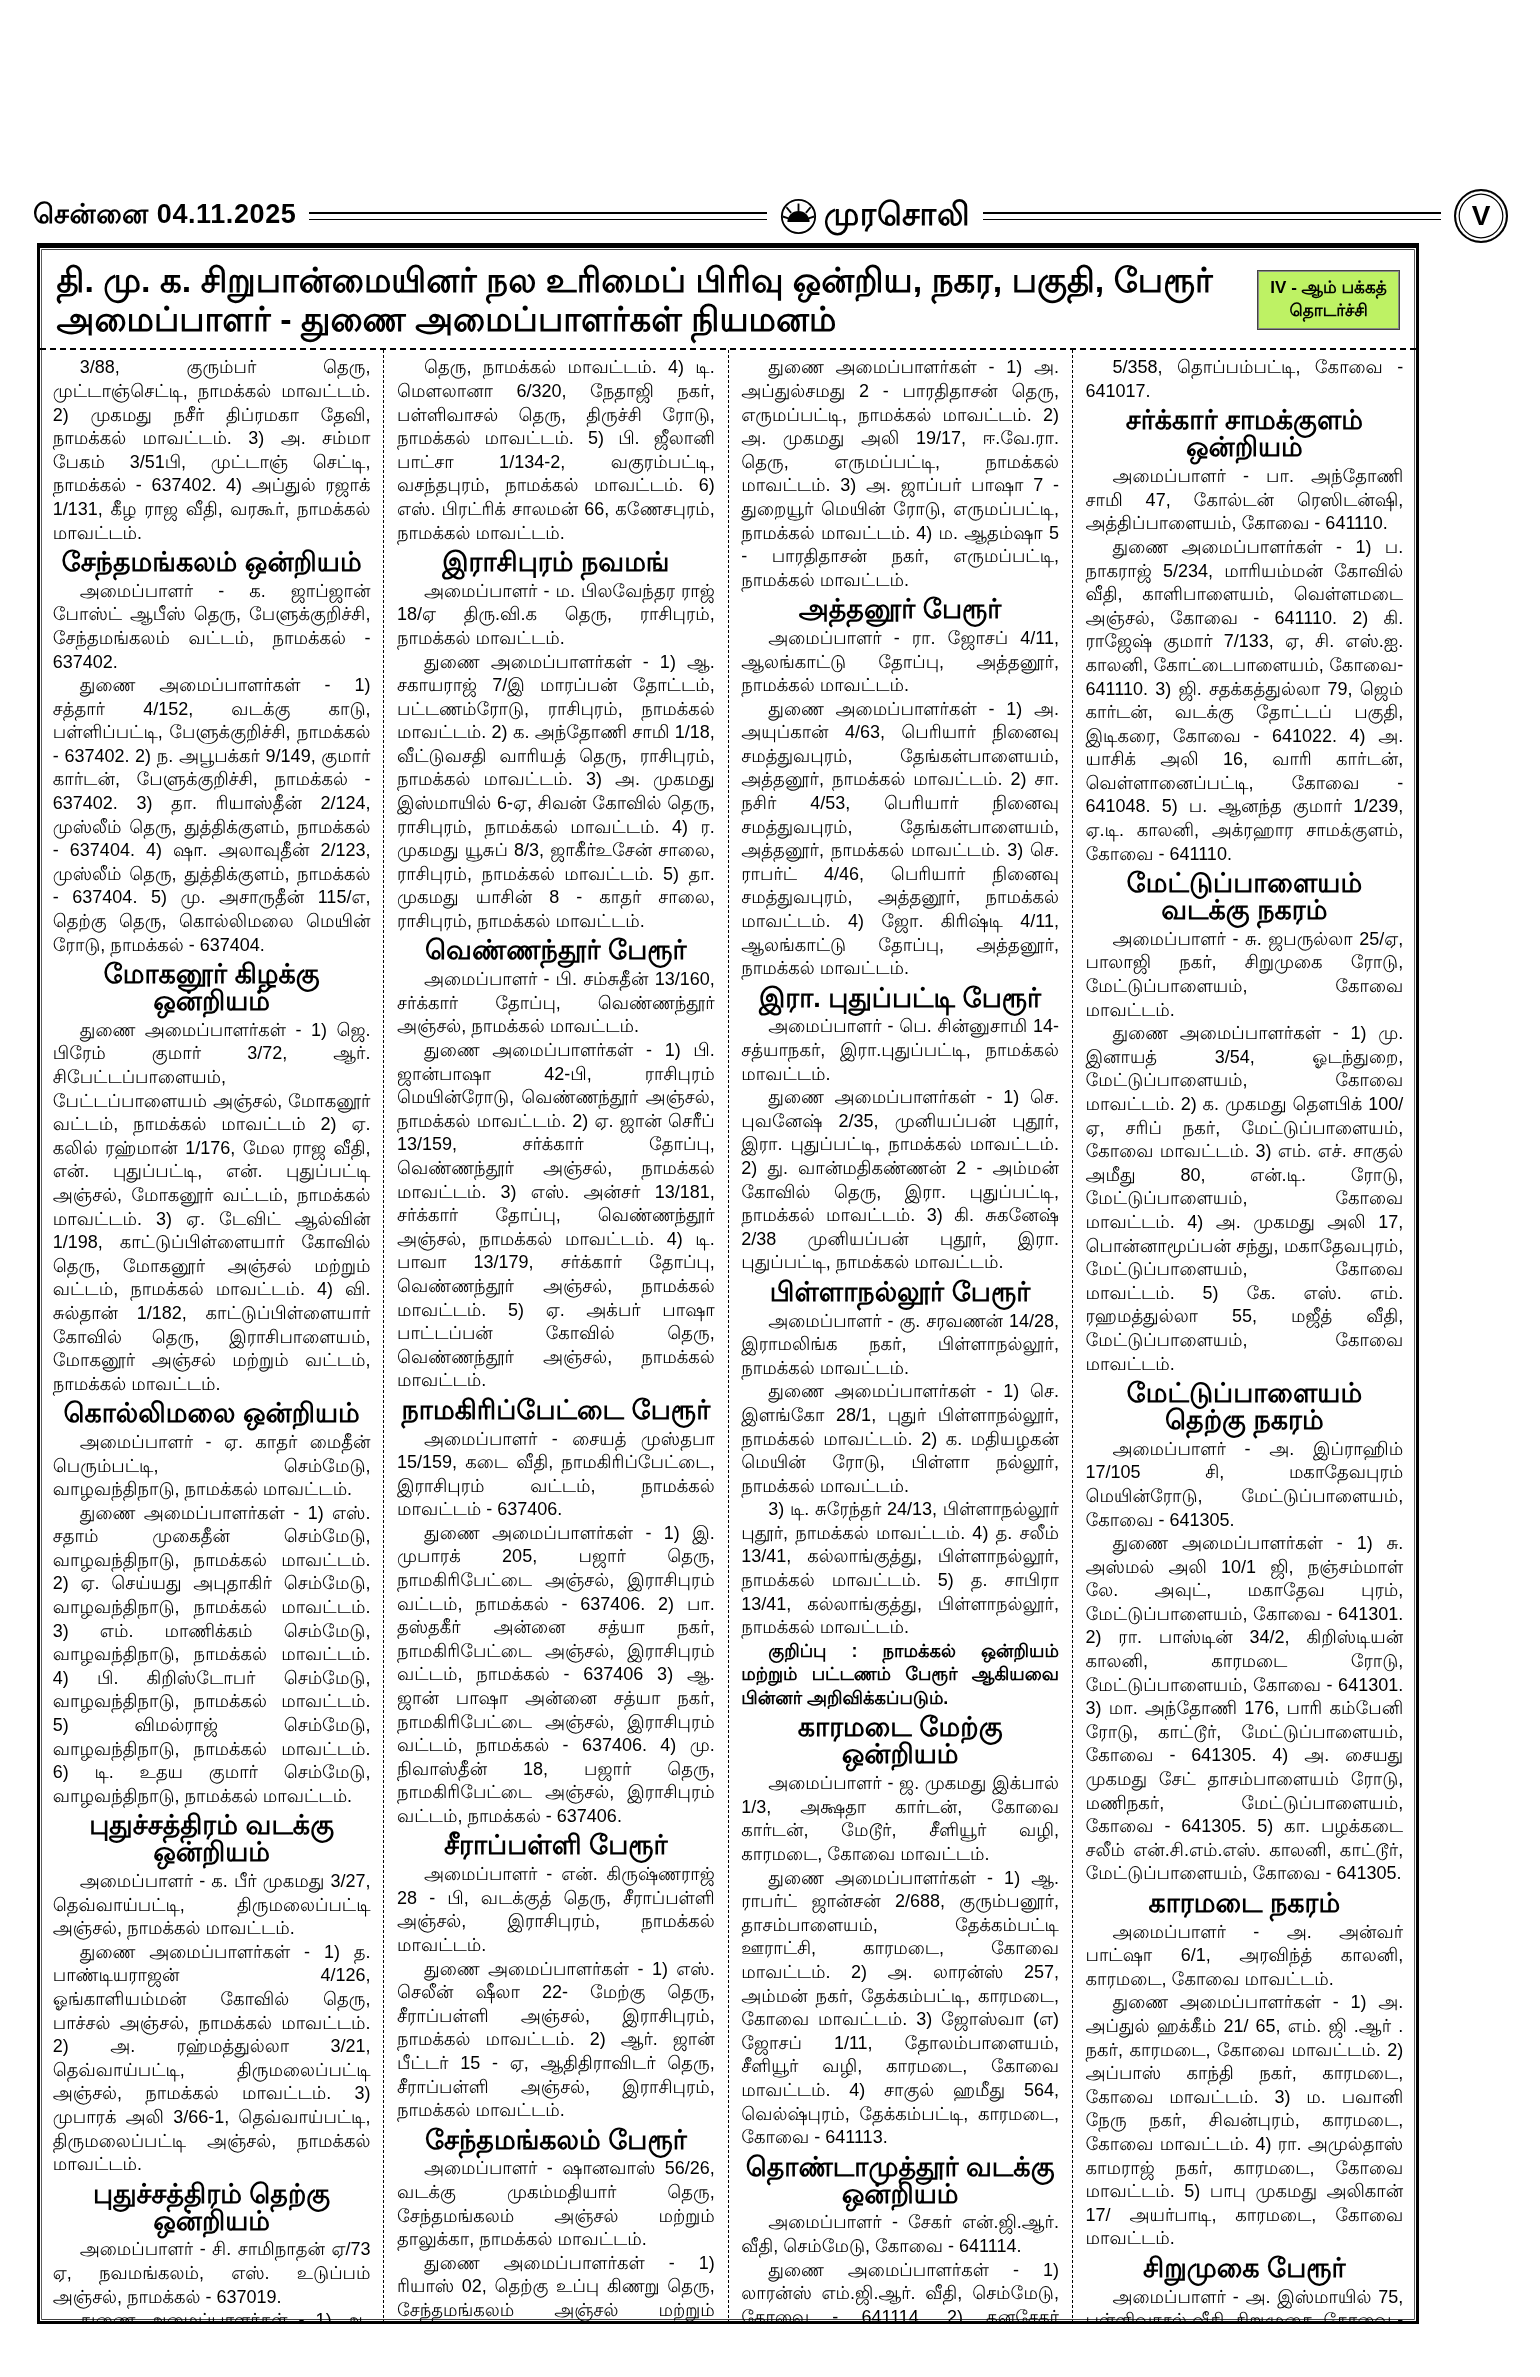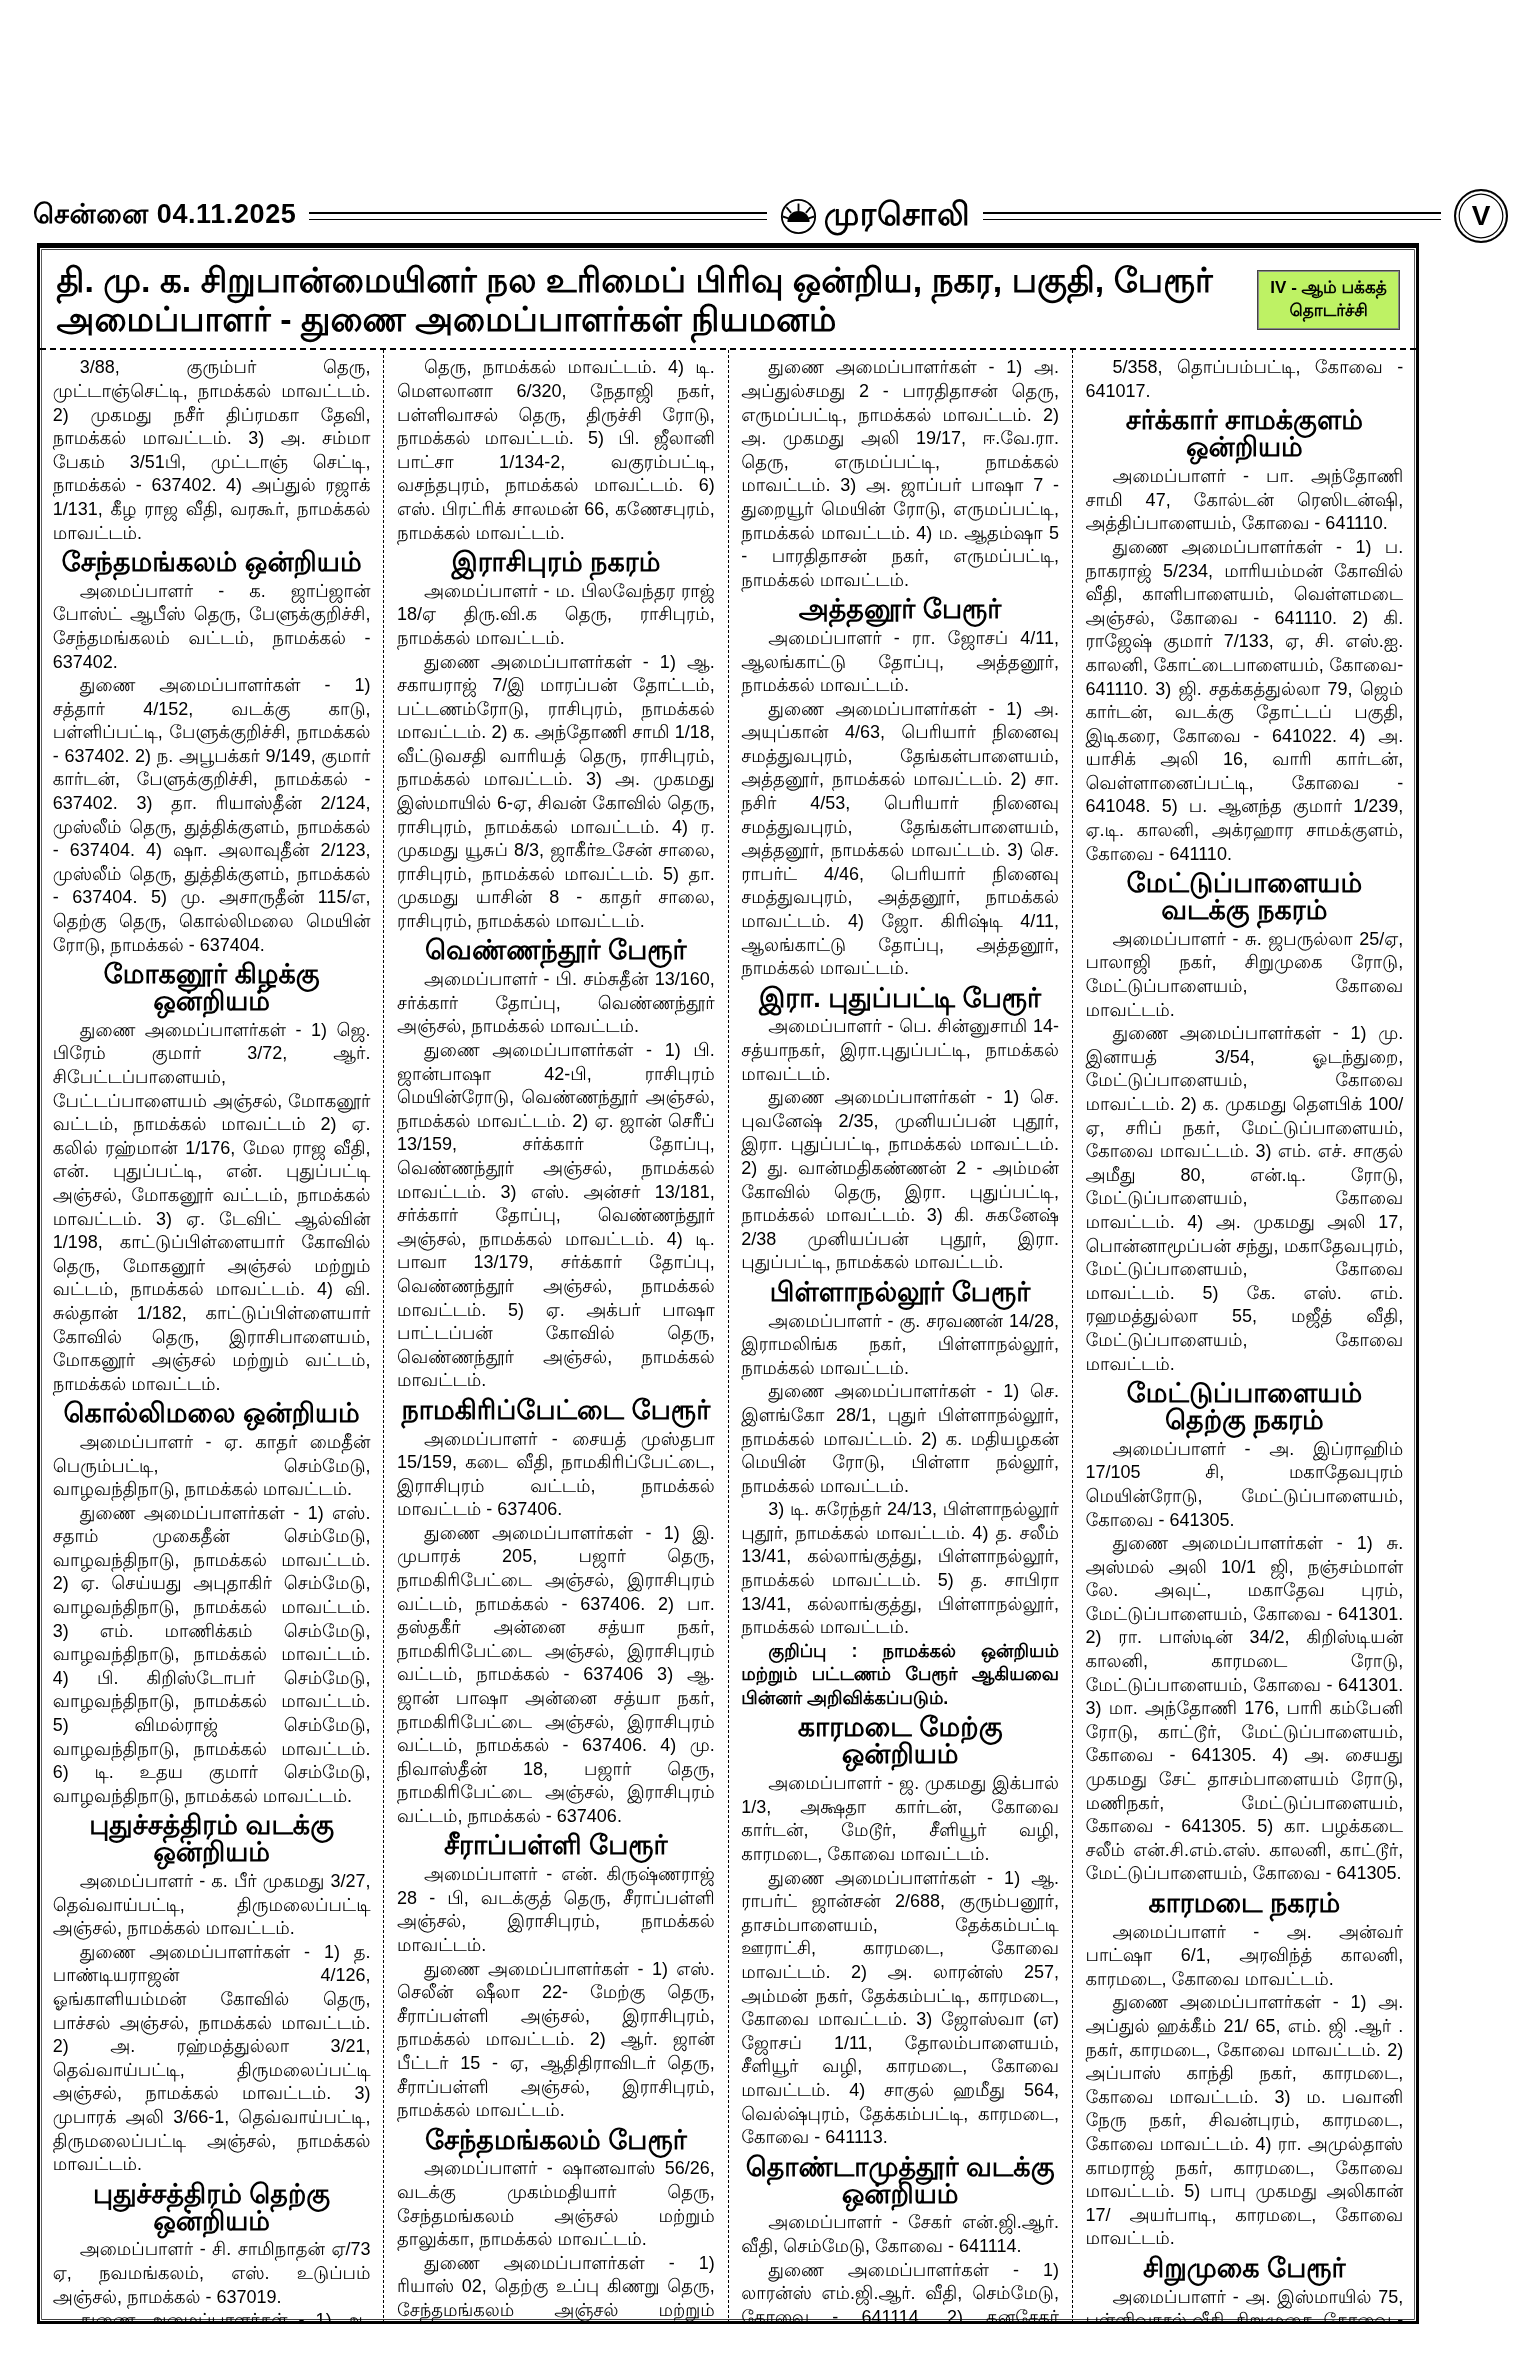--- a/index.html
+++ b/index.html
@@ -87,21 +87,21 @@
           <div class="para">துணை அமைப்பாளர்கள் - 1) எஸ். சதாம் முகைதீன் செம்மேடு, வாழவந்திநாடு, நாமக்கல் மாவட்டம். 2) ஏ. செய்யது அபுதாகிர் செம்மேடு, வாழவந்திநாடு, நாமக்கல் மாவட்டம். 3) எம். மாணிக்கம் செம்மேடு, வாழவந்திநாடு, நாமக்கல் மாவட்டம். 4) பி. கிறிஸ்டோபர் செம்மேடு, வாழவந்திநாடு, நாமக்கல் மாவட்டம். 5) விமல்ராஜ் செம்மேடு, வாழவந்திநாடு, நாமக்கல் மாவட்டம். 6) டி. உதய குமார் செம்மேடு, வாழவந்திநாடு, நாமக்கல் மாவட்டம்.</div>
           <div class="heading">புதுச்சத்திரம் வடக்கு ஒன்றியம்</div>
           <div class="para">அமைப்பாளர் - க. பீர் முகமது 3/27, தெவ்வாய்பட்டி, திருமலைப்பட்டி அஞ்சல், நாமக்கல் மாவட்டம்.</div>
           <div class="para">துணை அமைப்பாளர்கள் - 1) த. பாண்டியராஜன் 4/126, ஓங்காளியம்மன் கோவில் தெரு, பாச்சல் அஞ்சல், நாமக்கல் மாவட்டம். 2) அ. ரஹ்மத்துல்லா 3/21, தெவ்வாய்பட்டி, திருமலைப்பட்டி அஞ்சல், நாமக்கல் மாவட்டம். 3) முபாரக் அலி 3/66-1, தெவ்வாய்பட்டி, திருமலைப்பட்டி அஞ்சல், நாமக்கல் மாவட்டம்.</div>
           <div class="heading">புதுச்சத்திரம் தெற்கு ஒன்றியம்</div>
           <div class="para">அமைப்பாளர் - சி. சாமிநாதன் ஏ/73 ஏ, நவமங்கலம், எஸ். உடுப்பம் அஞ்சல், நாமக்கல் - 637019.</div>
           <div class="para">துணை அமைப்பாளர்கள் - 1) ஆ. ஜான்பீட்டர் 6/99 ஆர்.சி. கொசவம்பட்டி, எஸ். உடுப்பம் அஞ்சல், நாமக்கல் - 637019. 2) அ. முகமது இதயத்துல்லா 5/51, களங்கானி, நாமக்கல் வட்டம், நாமக்கல் - 637014. 3) அ. அப்துல் கரீம் 4/70, முஸ்லீம் தெரு, களங்கானி, களங்கானி அஞ்சல், நாமக்கல் - 637014. 4) எல். சிங்கநார் பாஷா ஏ/68, முஸ்லீம் தெரு, களங்கானி, நாமக்கல் - 637014. 5) எஸ். ஆரோக்கிய ஸ்டீபன் ராஜ் 4/100, நவமங்கலம், எஸ். உடுப்பம் அஞ்சல், நாமக்கல் - 637019.</div>
         </div>
       <div class="col">
           <div class="para">தெரு, நாமக்கல் மாவட்டம். 4) டி. மௌலானா 6/320, நேதாஜி நகர், பள்ளிவாசல் தெரு, திருச்சி ரோடு, நாமக்கல் மாவட்டம். 5) பி. ஜீலானி பாட்சா 1/134-2, வகுரம்பட்டி, வசந்தபுரம், நாமக்கல் மாவட்டம். 6) எஸ். பிரட்ரிக் சாலமன் 66, கணேசபுரம், நாமக்கல் மாவட்டம்.</div>
-          <div class="heading">இராசிபுரம் நகரம்</div>
+          <div class="heading">இராசிபுரம் நவமங்</div>
           <div class="para">அமைப்பாளர் - ம. பிலவேந்தர ராஜ் 18/ஏ திரு.வி.க தெரு, ராசிபுரம், நாமக்கல் மாவட்டம்.</div>
           <div class="para">துணை அமைப்பாளர்கள் - 1) ஆ. சகாயராஜ் 7/இ மாரப்பன் தோட்டம், பட்டணம்ரோடு, ராசிபுரம், நாமக்கல் மாவட்டம். 2) க. அந்தோணி சாமி 1/18, வீட்டுவசதி வாரியத் தெரு, ராசிபுரம், நாமக்கல் மாவட்டம். 3) அ. முகமது இஸ்மாயில் 6-ஏ, சிவன் கோவில் தெரு, ராசிபுரம், நாமக்கல் மாவட்டம். 4) ர. முகமது யூசுப் 8/3, ஜாகீர்உசேன் சாலை, ராசிபுரம், நாமக்கல் மாவட்டம். 5) தா. முகமது யாசின் 8 - காதர் சாலை, ராசிபுரம், நாமக்கல் மாவட்டம்.</div>
           <div class="heading">வெண்ணந்தூர் பேரூர்</div>
           <div class="para">அமைப்பாளர் - பி. சம்சுதீன் 13/160, சர்க்கார் தோப்பு, வெண்ணந்தூர் அஞ்சல், நாமக்கல் மாவட்டம்.</div>
           <div class="para">துணை அமைப்பாளர்கள் - 1) பி. ஜான்பாஷா 42-பி, ராசிபுரம் மெயின்ரோடு, வெண்ணந்தூர் அஞ்சல், நாமக்கல் மாவட்டம். 2) ஏ. ஜான் செரீப் 13/159, சர்க்கார் தோப்பு, வெண்ணந்தூர் அஞ்சல், நாமக்கல் மாவட்டம். 3) எஸ். அன்சர் 13/181, சர்க்கார் தோப்பு, வெண்ணந்தூர் அஞ்சல், நாமக்கல் மாவட்டம். 4) டி. பாவா 13/179, சர்க்கார் தோப்பு, வெண்ணந்தூர் அஞ்சல், நாமக்கல் மாவட்டம். 5) ஏ. அக்பர் பாஷா பாட்டப்பன் கோவில் தெரு, வெண்ணந்தூர் அஞ்சல், நாமக்கல் மாவட்டம்.</div>
           <div class="heading">நாமகிரிப்பேட்டை பேரூர்</div>
           <div class="para">அமைப்பாளர் - சையத் முஸ்தபா 15/159, கடை வீதி, நாமகிரிப்பேட்டை, இராசிபுரம் வட்டம், நாமக்கல் மாவட்டம் - 637406.</div>
           <div class="para">துணை அமைப்பாளர்கள் - 1) இ. முபாரக் 205, பஜார் தெரு, நாமகிரிபேட்டை அஞ்சல், இராசிபுரம் வட்டம், நாமக்கல் - 637406. 2) பா. தஸ்தகீர் அன்னை சத்யா நகர், நாமகிரிபேட்டை அஞ்சல், இராசிபுரம் வட்டம், நாமக்கல் - 637406 3) ஆ. ஜான் பாஷா அன்னை சத்யா நகர், நாமகிரிபேட்டை அஞ்சல், இராசிபுரம் வட்டம், நாமக்கல் - 637406. 4) மு. நிவாஸ்தீன் 18, பஜார் தெரு, நாமகிரிபேட்டை அஞ்சல், இராசிபுரம் வட்டம், நாமக்கல் - 637406.</div>
           <div class="heading">சீராப்பள்ளி பேரூர்</div>
           <div class="para">அமைப்பாளர் - என். கிருஷ்ணராஜ் 28 - பி, வடக்குத் தெரு, சீராப்பள்ளி அஞ்சல், இராசிபுரம், நாமக்கல் மாவட்டம்.</div>

